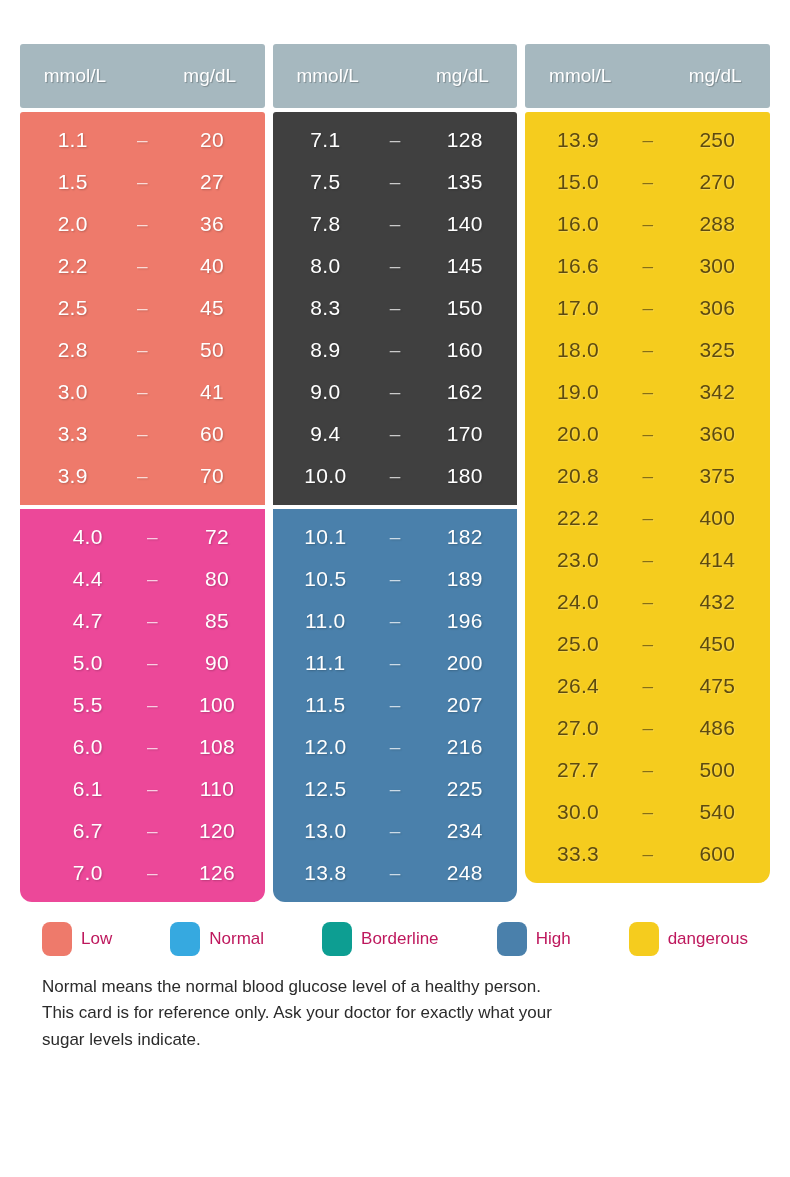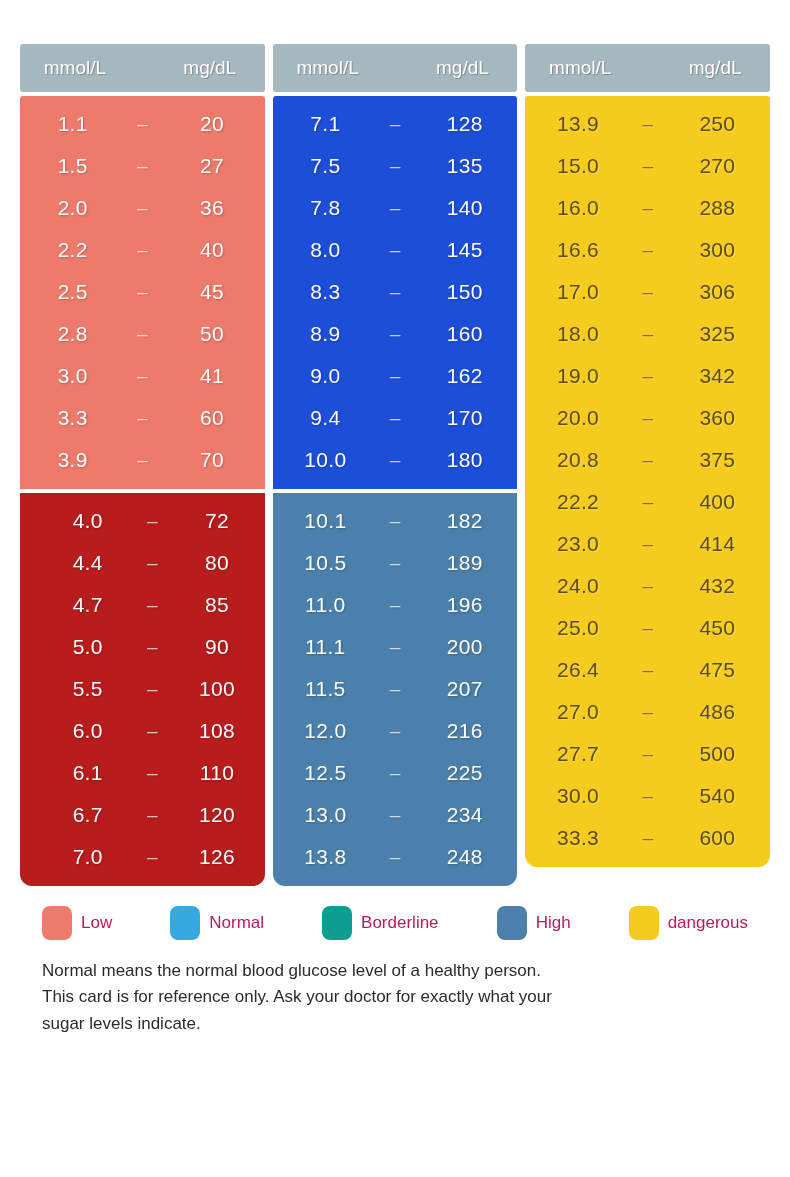--- a/index.html
+++ b/index.html
@@ -41,21 +41,21 @@
   
   .grid{
     display:flex;
     gap:8px;
     background:#ffffff;
     padding-top:4px;
   }
   .col{flex:1 1 0;display:flex;flex-direction:column;}
   .colhead{
     background:#a6b8bf;
-    height:48px;
+    height:64px;
     display:flex;
     align-items:center;
     border-radius:3px;
     margin-bottom:4px;
     gap:25px;
   }
   .colhead span{
     flex:1 1 0;
     text-align:center;
     color:#ffffff;
@@ -92,22 +92,22 @@
   }
   .light .cell,.light .dash{
     color:#ffffff;
     text-shadow:1px 1px 2px rgba(0,0,0,.22);
   }
   .dark .cell,.dark .dash{
     color:#5d4a10;
     text-shadow:1px 1px 1px rgba(255,255,255,.25);
   }
   .bg-low{background:#ee7a6b;}
-  .bg-normal{background:#b91c1c;padding-left:20px;}
-  .bg-border{background:#1d4ed8;}
+  .bg-normal{background:#ec4899;padding-left:20px;}
+  .bg-border{background:#404040;}
   .bg-high{background:#4a80ab;}
   .bg-danger{background:#f5cc1e;}
   
   .legend{
     display:flex;
     align-items:center;
     justify-content:space-between;
     padding:20px 22px 6px 22px;
   }
   .legend-item{display:flex;align-items:center;}

